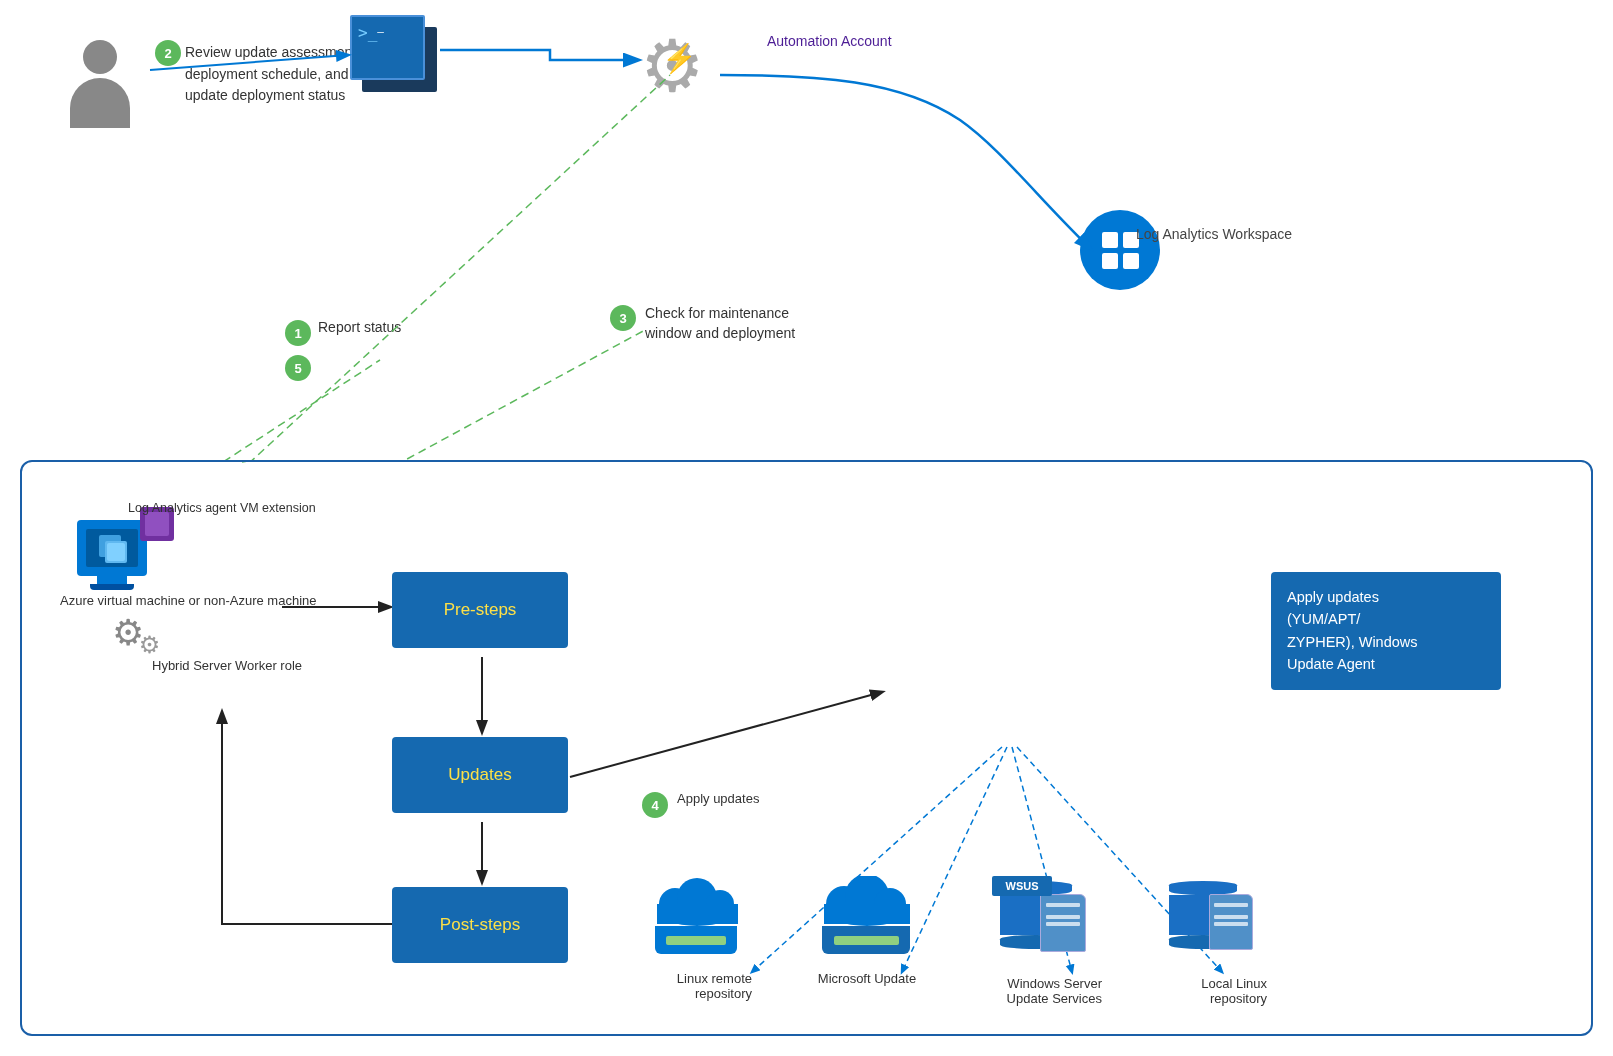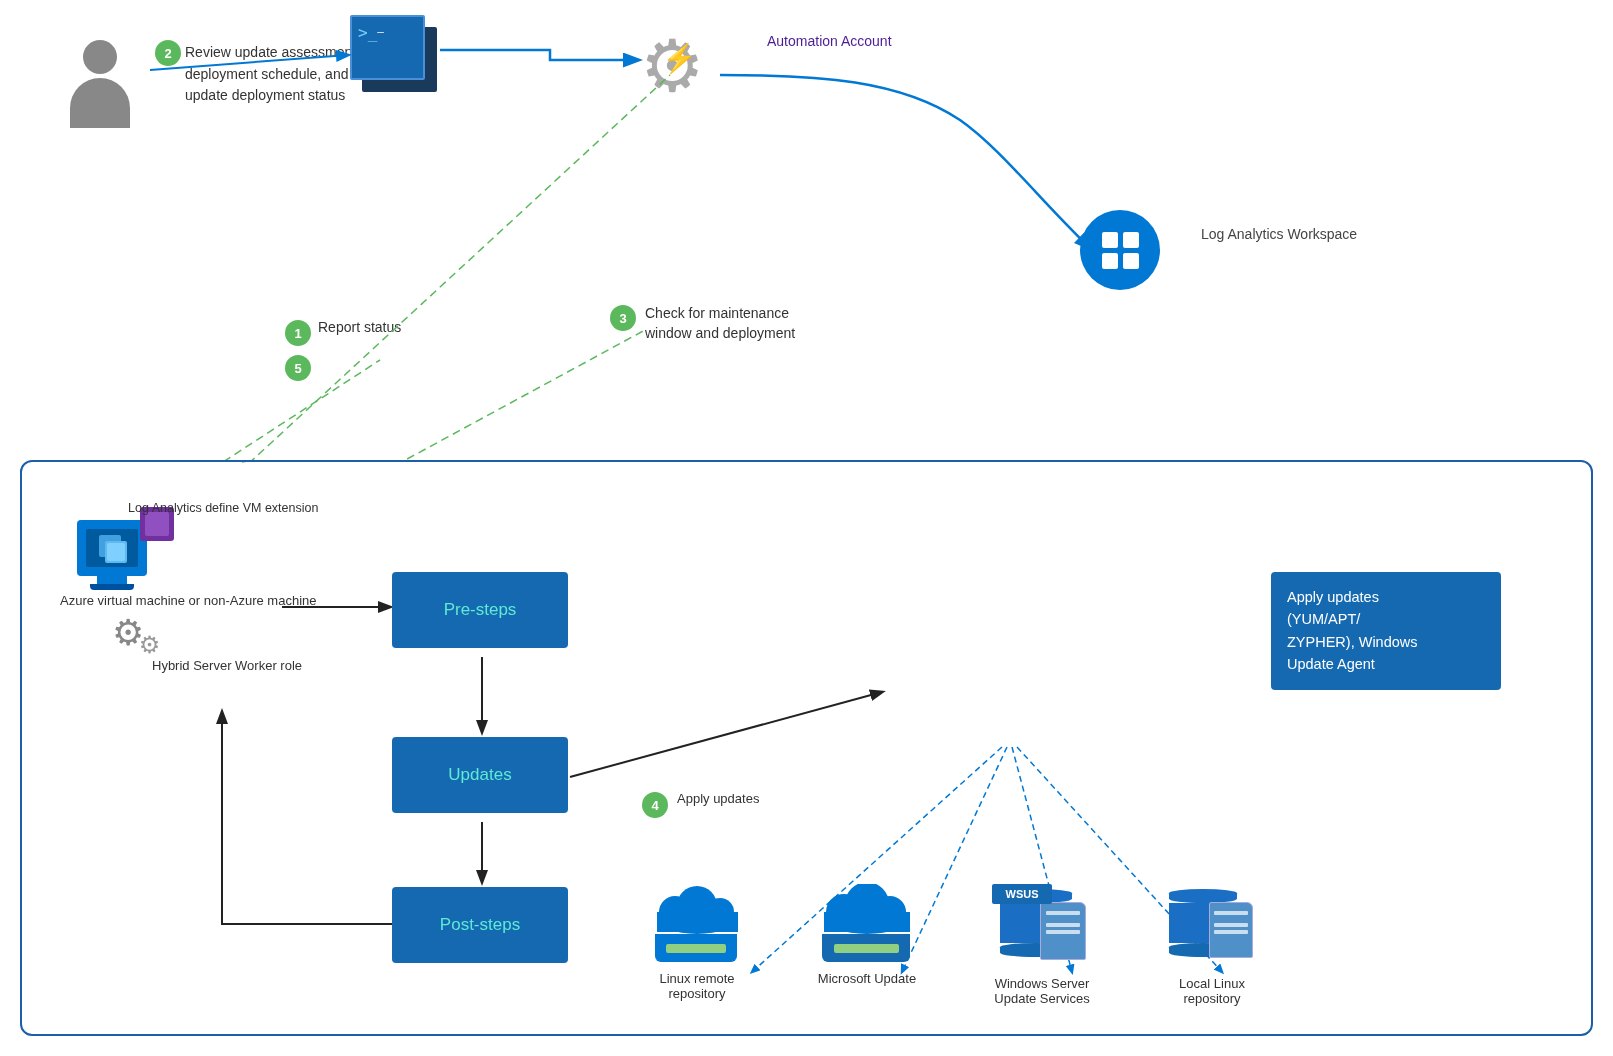--- a/index.html
+++ b/index.html
@@ -109,43 +109,43 @@
       width: 44px; height: 6px;
       background: #0050a0;
       margin: 0 auto;
       border-radius: 0 0 4px 4px;
     }
 
     
     .process-box {
       position: absolute;
       background: #1569b0;
-      color: #5eead4;
+      color: #fde047;
       border-radius: 4px;
       display: flex;
       align-items: center;
       justify-content: center;
       font-size: 17px;
       font-weight: 500;
     }
 
     
     .arrows-svg {
       position: absolute;
       top: 0; left: 0;
       width: 100%;
       height: 100%;
       pointer-events: none;
     }
 
     .repo-label {
       font-size: 13px;
       color: #333;
-      text-align: center;
-      margin-top: 12px;
+      text-align: right;
+      margin-top: 20px;
     }
 
     .bottom-inner {
       position: relative;
       width: 100%;
       height: 100%;
     }
   </style>
 </head>
 <body>
@@ -207,21 +207,21 @@
     <div style="position:absolute; top:210px; left:1080px;">
       <div class="la-circle">
         <div style="display:grid; grid-template-columns:1fr 1fr; gap:5px; padding:14px;">
           <div class="la-sq"></div>
           <div class="la-sq"></div>
           <div class="la-sq"></div>
           <div class="la-sq"></div>
         </div>
       </div>
     </div>
-    <div class="label" style="top:225px; left:1201px; font-size:14px; color:#444;">Log Analytics
+    <div class="label" style="top:225px; left:1136px; font-size:14px; color:#444;">Log Analytics
 Workspace</div>
 
     <svg style="position:absolute; top:0; left:0; width:1300px; height:350px; pointer-events:none;">
       <defs>
         <marker id="ah3" markerWidth="8" markerHeight="8" refX="6" refY="3" orient="auto">
           <path d="M0,0 L0,6 L8,3 z" fill="#0078d4"></path>
         </marker>
       </defs>
       <path d="M720,75 C820,75 900,80 960,120 C1000,148 1040,200 1090,248" stroke="#0078d4" stroke-width="2.5" fill="none" marker-end="url(#ah3)"></path>
     </svg>
@@ -320,21 +320,21 @@
           </div>
         </div>
         <div class="monitor-stand"></div>
         <div class="monitor-base"></div>
       </div>
 
       <div style="position:absolute; top:45px; left:118px; width:34px; height:34px; background:#7030a0; border-radius:3px; display:flex; align-items:center; justify-content:center;">
         <div style="width:24px; height:24px; background:#9050c0; border-radius:2px;"></div>
       </div>
 
-      <div class="label" style="top:38px; left:106px; font-size:12.5px; color:#333;">Log Analytics define
+      <div class="label" style="top:38px; left:106px; font-size:12.5px; color:#333;">Log Analytics agent
 VM extension</div>
 
       <div class="label" style="top:130px; left:38px; font-size:13px; color:#333; text-align:right; line-height:1.45;">Azure virtual
 machine or
 non-Azure
 machine</div>
 
       <div style="position:absolute; top:150px; left:90px;">
         <span style="font-size:36px; color:#888;">⚙</span>
         <span style="font-size:24px; color:#999; position:relative; left:-10px; top:8px;">⚙</span>

